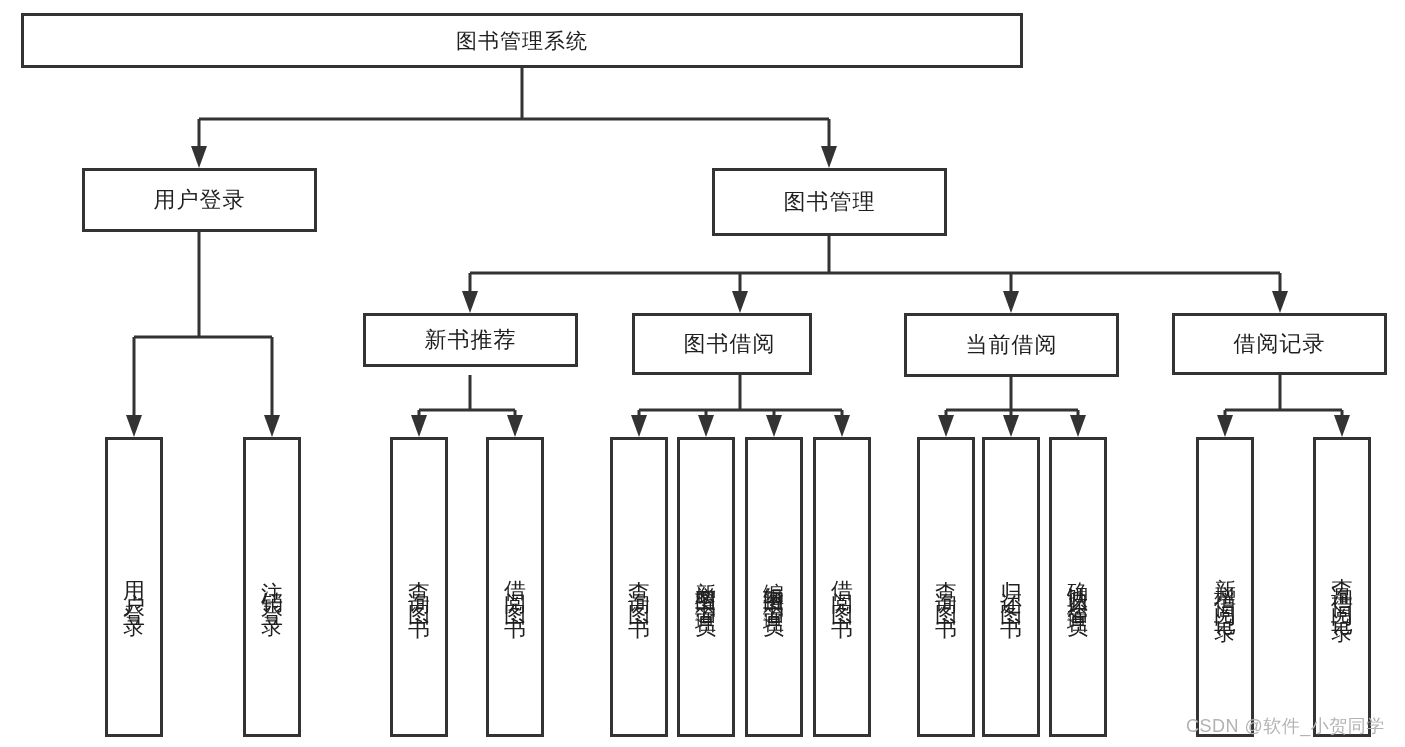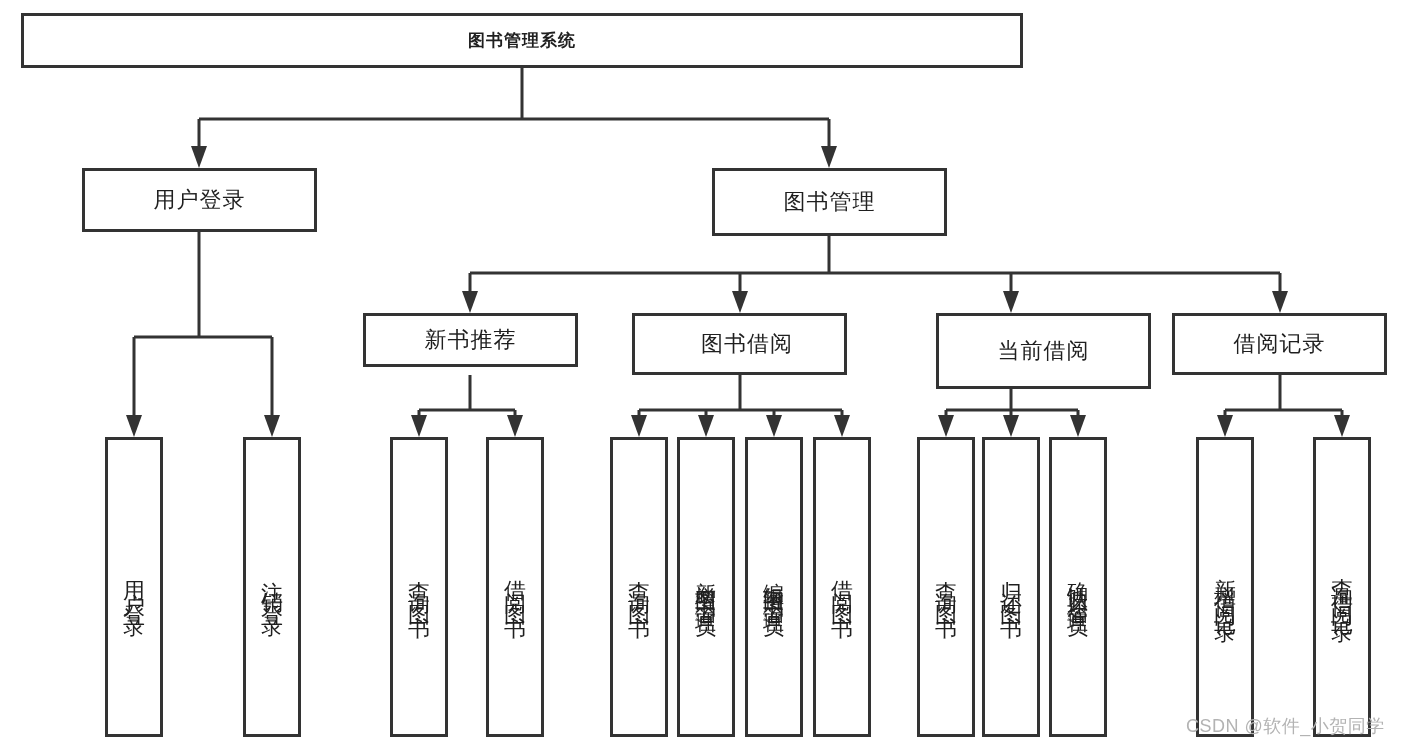--- a/index.html
+++ b/index.html
@@ -9,21 +9,21 @@
     font-family:"Liberation Sans","DejaVu Sans",sans-serif;
     color:#1f1f1f;
   }
   #wires { position:absolute; left:0; top:0; width:1405px; height:747px; }
   .node {
     position:absolute; box-sizing:border-box;
     border:3px solid #333333; background:#ffffff;
     display:flex; align-items:center; justify-content:center;
     text-align:center;
   }
-  .lvl1 { font-size:17px; letter-spacing:1px;font-weight:bold; }
+  .lvl1 { font-size:21px; letter-spacing:1px; }
   .lvl2, .lvl3 { font-size:22px; letter-spacing:1px; }
   .leaf { border-width:3px; }
   .leaf span {
     writing-mode:vertical-rl; text-orientation:mixed;
     line-height:1; font-size:22px; display:block;
   }
   .t4 span { letter-spacing:12px; }
   .t6 span { letter-spacing:9px; }
   .t9 span { letter-spacing:5px; font-size:21px; }
   #watermark {
@@ -87,24 +87,24 @@
   <div class="node lvl2" style="left:82px; top:168px; width:235px; height:64px;">
     <span>用户登录</span>
   </div>
   <div class="node lvl2" style="left:712px; top:168px; width:235px; height:68px;">
     <span>图书管理</span>
   </div>
 
   <div class="node lvl3" style="left:363px; top:313px; width:215px; height:54px;">
     <span>新书推荐</span>
   </div>
-  <div class="node lvl3" style="left:632px; top:313px; width:215px; height:62px;padding-left:15px;">
+  <div class="node lvl3" style="left:632px; top:313px; width:180px; height:62px;padding-left:15px;">
     <span>图书借阅</span>
   </div>
-  <div class="node lvl3" style="left:936px; top:313px; width:215px; height:76px;">
+  <div class="node lvl3" style="left:904px; top:313px; width:215px; height:64px;">
     <span>当前借阅</span>
   </div>
   <div class="node lvl3" style="left:1172px; top:313px; width:215px; height:62px;">
     <span>借阅记录</span>
   </div>
 
   <div class="node leaf t4" style="left:105px; top:437px; width:58px; height:300px;">
     <span>用户登录</span>
   </div>
   <div class="node leaf t4" style="left:243px; top:437px; width:58px; height:300px;">

